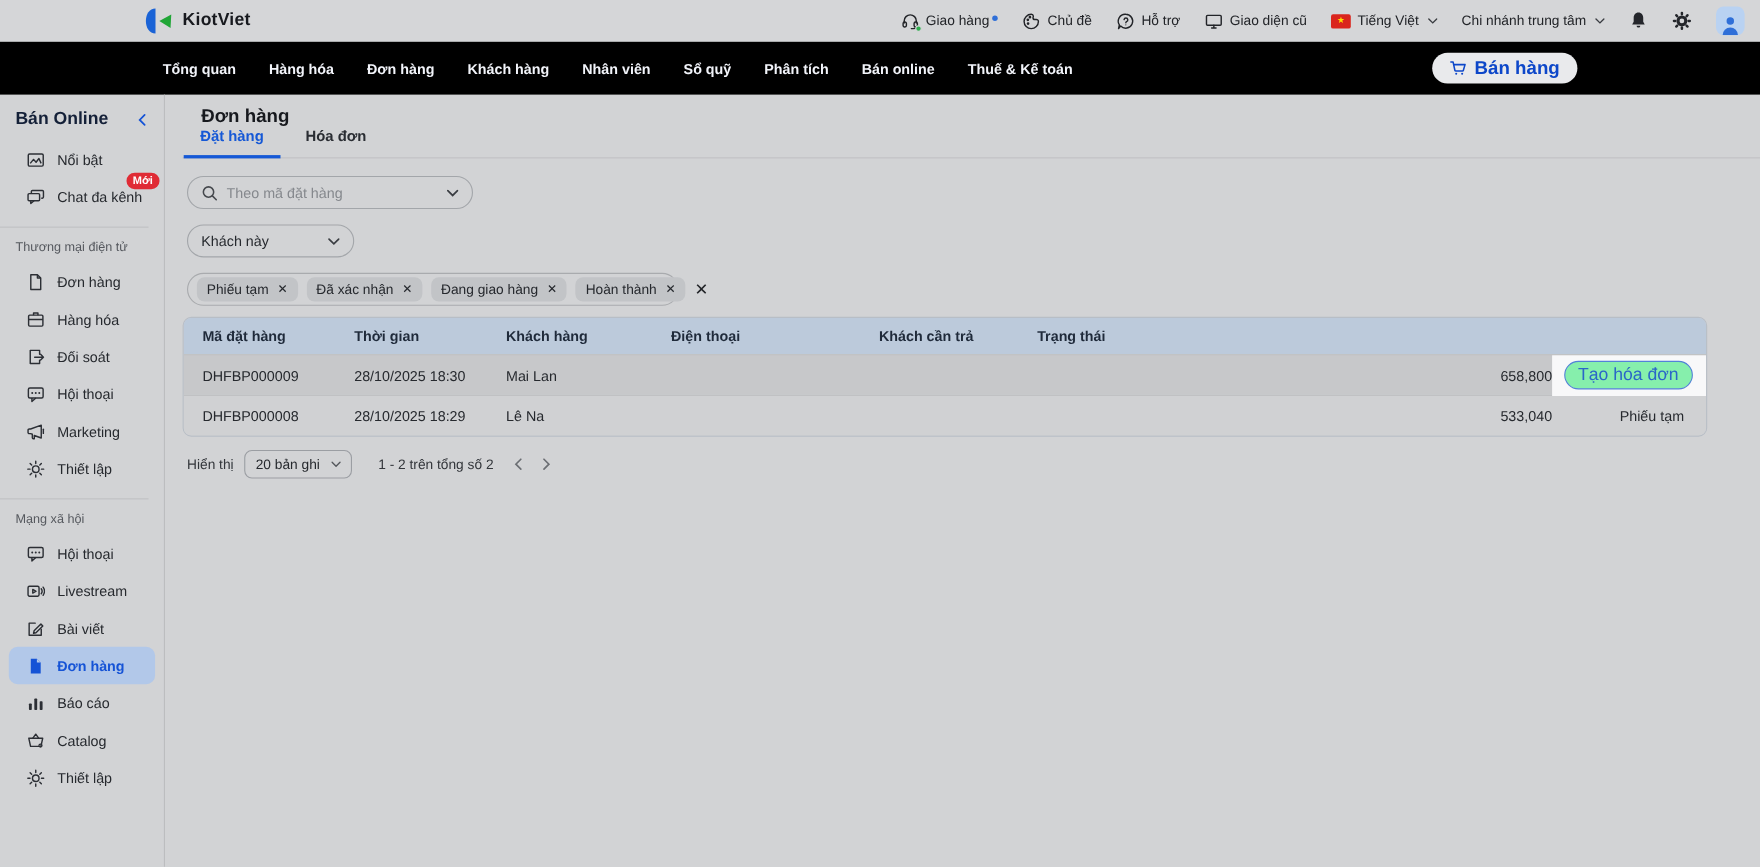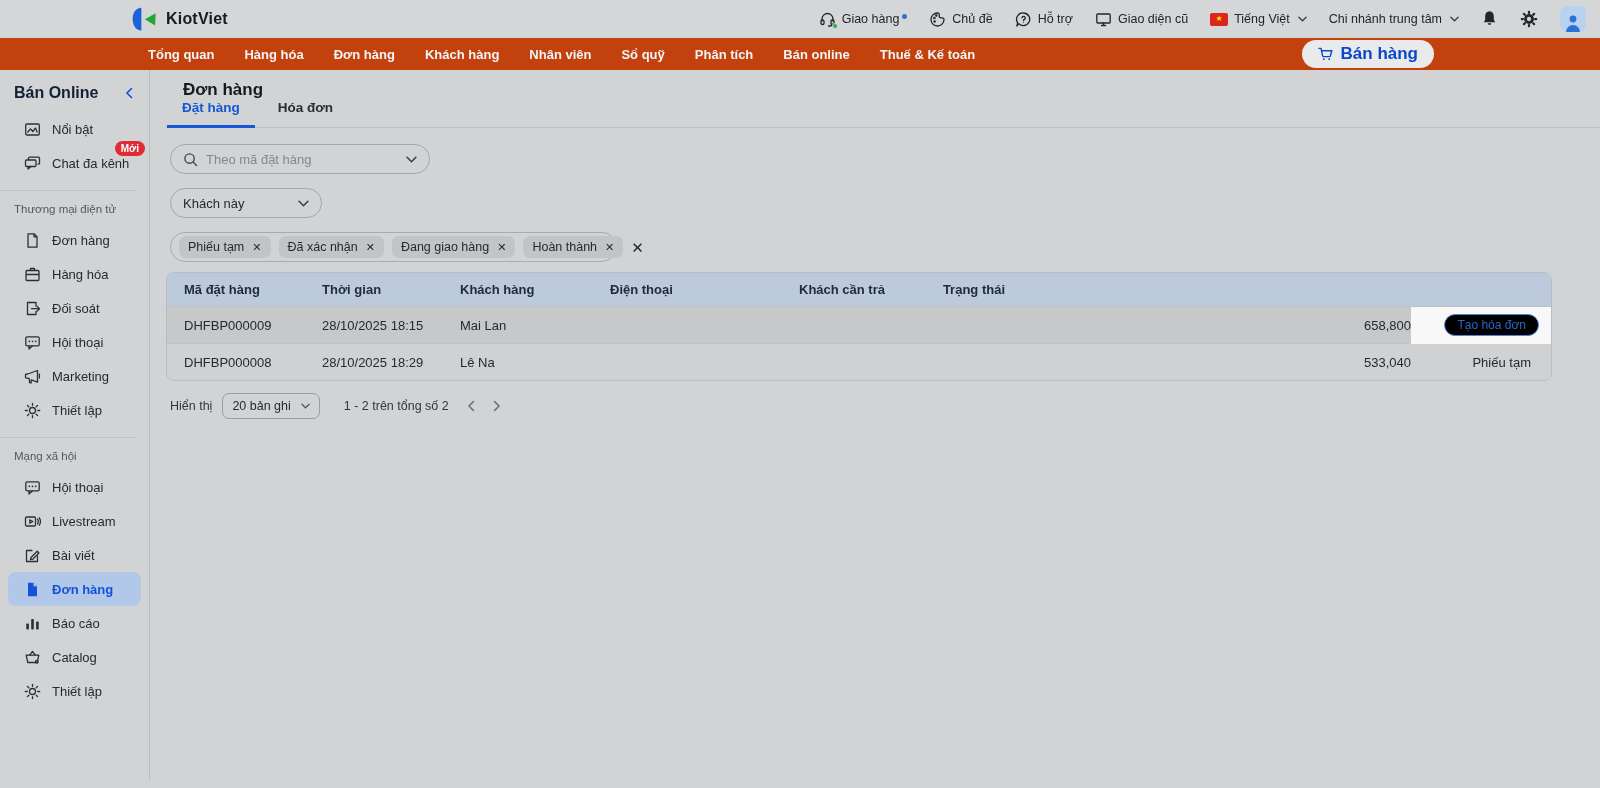--- a/index.html
+++ b/index.html
@@ -14,21 +14,21 @@
   .tb-item { display:flex; align-items:center; gap:6px; font-size:12.5px; color:#222428; cursor:pointer; white-space:nowrap; }
   .tb-ico { display:flex; position:relative; color:#222428; }
   .green-dot { position:absolute; right:-2px; bottom:-1px; width:6px; height:6px; border-radius:50%; background:#2fae4e; border:1px solid #d5d6d8; }
   .blue-dot { width:5px; height:5px; border-radius:50%; background:#2f6fd8; align-self:flex-start; margin:3px 0 0 -3px; }
   .flag { width:18px; height:13px; background:#da251d; border-radius:2px; display:flex; align-items:center; justify-content:center; color:#ffde00; font-size:8px; line-height:1; }
   .chev { display:flex; margin-left:2px; color:#3a3d42; }
   .icon-btn { display:flex; align-items:center; cursor:pointer; }
   .avatar { width:26px; height:26px; border-radius:7px; background:#b9d2f2; display:flex; align-items:flex-end; justify-content:center; overflow:hidden; cursor:pointer; }
 
   
-  .nav { height:32px; background:#c2410c; display:flex; align-items:center; padding-left:148px; }
+  .nav { height:48px; background:#000000; display:flex; align-items:center; padding-left:148px; }
   .nav-items { display:flex; gap:30px; }
   .nav-item { color:#f2f4fa; font-size:13px; font-weight:bold; cursor:pointer; white-space:nowrap; }
   .sell-btn { margin-left:auto; margin-right:166px; background:#e9eaec; color:#0d47c9; font-weight:bold; font-size:17px; border:none; border-radius:16px; height:28px; padding:0 16px; display:flex; align-items:center; gap:8px; cursor:pointer; font-family:inherit; }
 
   
   .shell { display:flex; height:710px; }
 
   
   .sidebar { width:150px; border-right:1px solid #bcbdbf; display:flex; flex-direction:column; flex-shrink:0; }
   .sb-title-row { display:flex; align-items:center; justify-content:space-between; padding:14px 16px 10px 14px; }
@@ -64,21 +64,21 @@
 
   
   .table { margin-top:10px; border-radius:8px; overflow:hidden; border:1px solid #b8bec6; background:#cfd0d2; }
   .thead { display:flex; align-items:center; background:#bccadb; height:33px; font-weight:bold; color:#1f2a3a; font-size:13px; padding:0 20px 0 17px; }
   .trow { display:flex; align-items:center; height:37px; font-size:13px; color:#26292e; padding:0 20px 0 17px; border-top:1px solid #c0c1c3; cursor:pointer; }
   .trow.hovered { background:#c7c8ca; }
   .trow.alt { background:#d0d1d3; }
   .c-code { width:138px; } .c-time { width:138px; } .c-cust { width:150px; } .c-phone { width:95px; }
   .c-addr { flex:1; } .c-amount { width:180px; text-align:right; } .c-status { width:120px; text-align:right; }
   .c-status.action { background:#f8f8f9; height:37px; display:flex; align-items:center; justify-content:flex-end; width:140px; margin-right:-20px; padding-right:12px; }
-  .mk-invoice { border:1px solid #5381d8; color:#2b66c8; background:#000000; border-radius:13px; font-size:12px; padding:3px 12px; font-family:inherit; cursor:pointer; white-space:nowrap; }
+  .mk-invoice { border:1px solid #5381d8; color:#2b66c8; background:#86efac; border-radius:13px; font-size:16px; padding:3px 12px; font-family:inherit; cursor:pointer; white-space:nowrap; }
 
   
   .pag { display:flex; align-items:center; gap:10px; margin:12px 0 0 4px; font-size:12.5px; color:#33363b; }
   .psize { border:1px solid #9b9ea3; border-radius:7px; height:24px; padding:12px 9px; display:flex; align-items:center; gap:8px; cursor:pointer; color:#26292e; }
   .range { margin-left:14px; }
   .pg-arrow { display:flex; color:#6b6e73; cursor:pointer; margin-left:8px; }
 </style>
 </head>
 <body>
 
@@ -455,21 +455,21 @@
         <div class="c-code">Mã đặt hàng</div>
         <div class="c-time">Thời gian</div>
         <div class="c-cust">Khách hàng</div>
         <div class="c-phone">Điện thoại</div>
         <div class="c-amount">Khách cần trả</div>
         <div class="c-status">Trạng thái</div>
       </div>
 
       <div class="trow hovered">
         <div class="c-code">DHFBP000009</div>
-        <div class="c-time">28/10/2025 18:15</div>
+        <div class="c-time">28/10/2025 18:30</div>
         <div class="c-cust">Mai Lan</div>
         <div class="c-phone"></div>
         <div class="c-addr"></div>
         <div class="c-amount">658,800</div>
         <div class="c-status action">
           <button class="mk-invoice">Tạo hóa đơn</button>
         </div>
       </div>
 
       <div class="trow alt">

